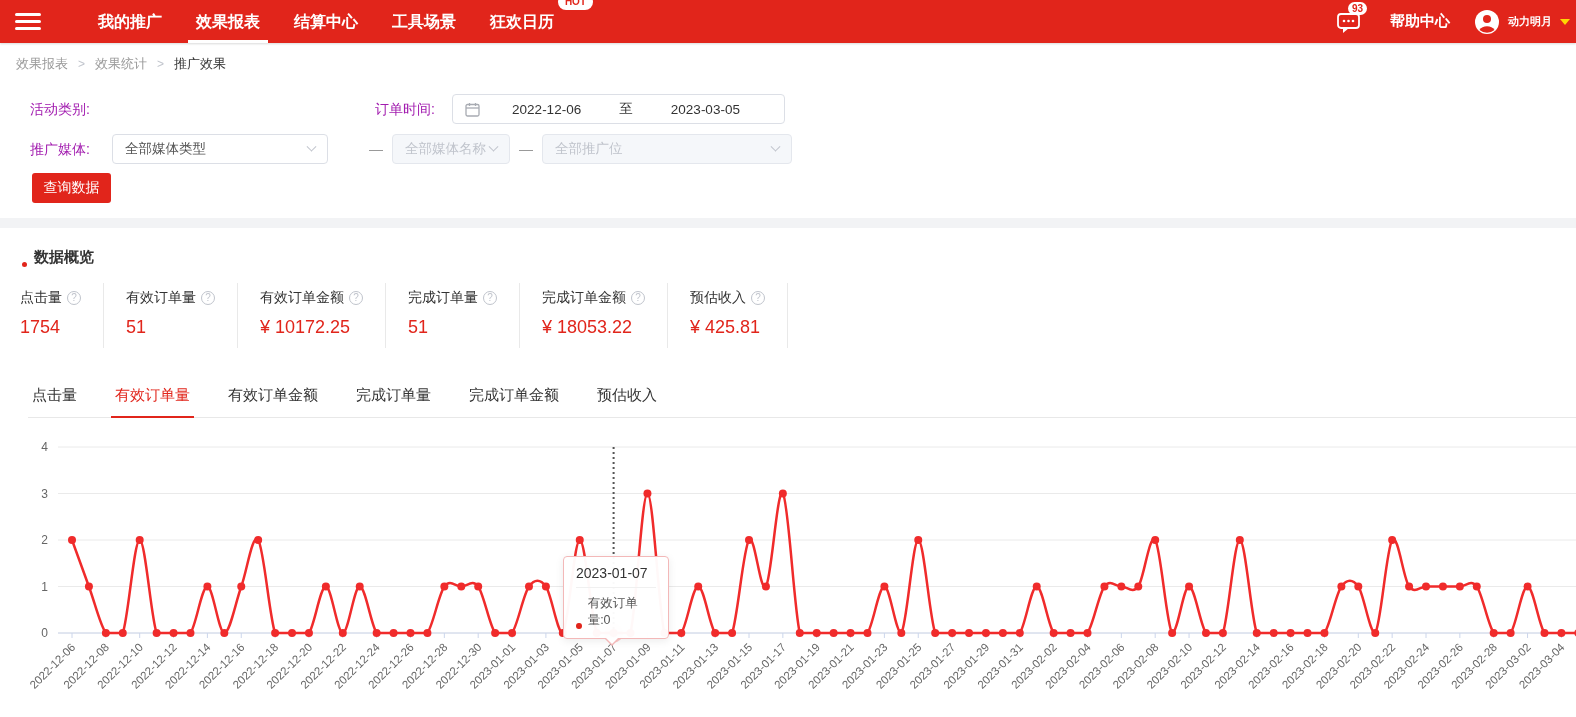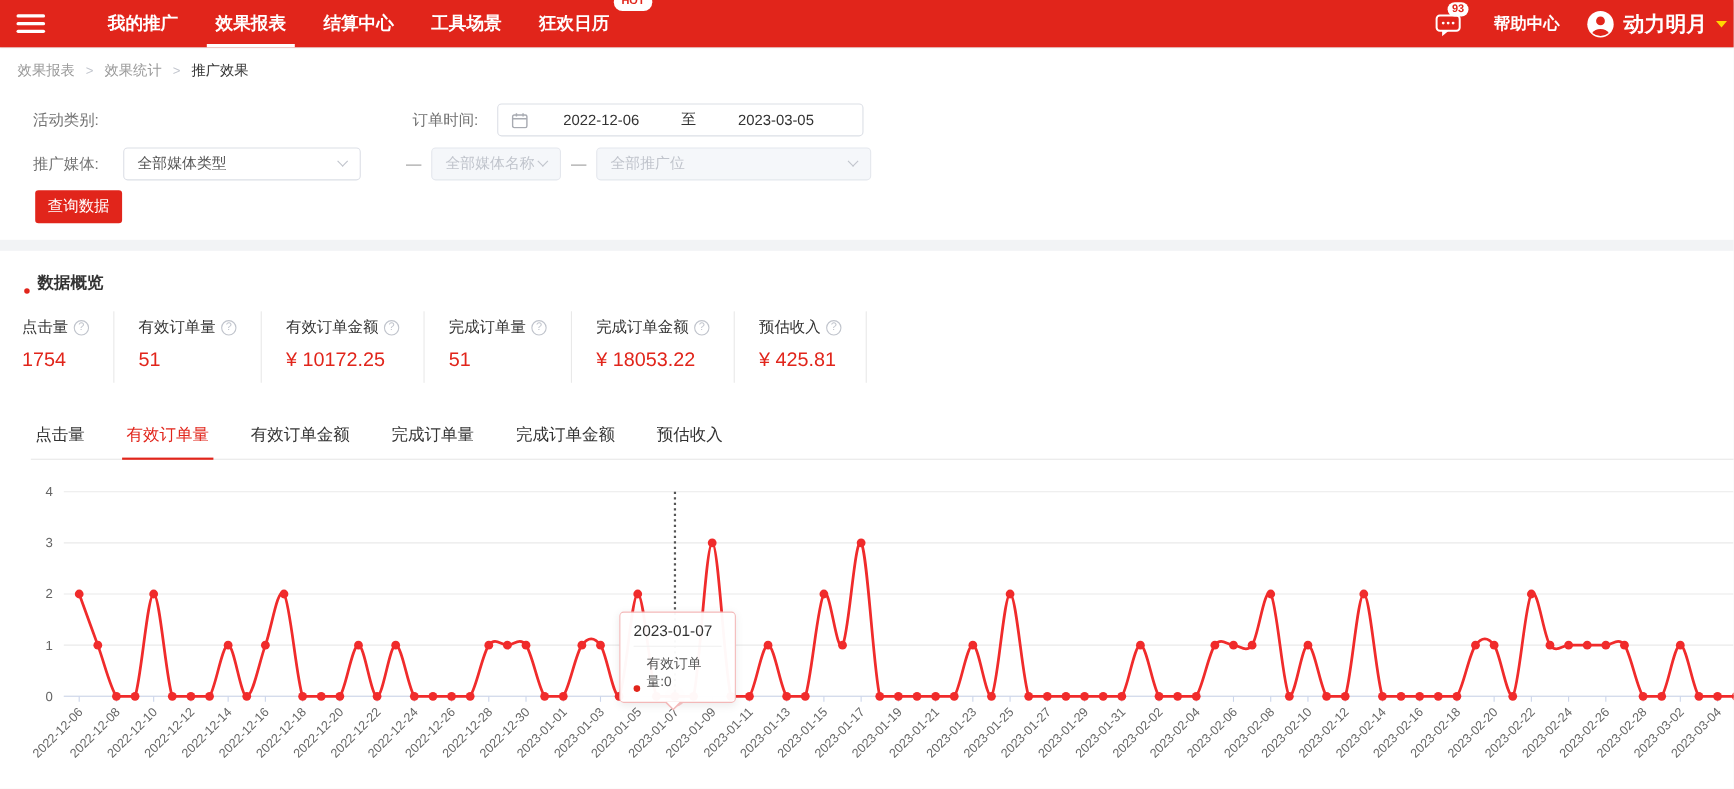--- a/index.html
+++ b/index.html
@@ -19,33 +19,33 @@
   .nav-item.active::after { content:""; position:absolute; left:9px; right:9px; bottom:0;
     height:3px; background:#fff; }
   .hot-badge { position:absolute; top:-6px; right:-22px; background:#fff; color:#e1251b;
     font-size:10px; font-weight:bold; line-height:14px; padding:1px 7px; border-radius:9px; }
   .nav-right { margin-left:auto; display:flex; align-items:center; height:43px; padding-right:6px; }
   .msg-wrap { position:relative; width:26px; height:26px; margin-right:28px; cursor:pointer; }
   .msg-badge { position:absolute; top:-7px; left:12px; background:#fff; color:#e1251b;
     font-size:10px; font-weight:bold; line-height:13px; padding:0 4px; border-radius:7px; }
   .help-link { font-size:15px; font-weight:bold; margin-right:24px; cursor:pointer; }
   .user-wrap { display:flex; align-items:center; cursor:pointer; }
-  .user-name { font-size:19px; font-weight:bold; margin-left:8px; }
+  .user-name { font-size:11px; font-weight:bold; margin-left:8px; }
   .caret-down { width:0; height:0; border-left:5px solid transparent; border-right:5px solid transparent;
     border-top:6px solid #ffd702; margin-left:8px; }
 
   
   .top-white { position:absolute; top:43px; left:0; width:1576px; height:175px; background:#fff; }
   .breadcrumb { position:absolute; top:12px; left:16px; font-size:13px; color:#999;
     display:flex; align-items:center; }
   .breadcrumb .sep { margin:0 10px; color:#c0c4cc; font-size:12px; }
   .breadcrumb .current { color:#333; }
   .bc-link { cursor:pointer; }
 
-  .flt-label { position:absolute; font-size:14px; color:#737373; line-height:30px; }
+  .flt-label { position:absolute; font-size:14px; color:#a21caf; line-height:30px; }
   .select-box { position:absolute; height:30px; background:#fff; border:1px solid #dcdfe6;
     border-radius:4px; display:flex; align-items:center; padding:0 12px; font-size:13.5px;
     color:#555; cursor:pointer; }
   .select-box .chev { margin-left:auto; width:7px; height:7px; border-right:1.5px solid #c0c4cc;
     border-bottom:1.5px solid #c0c4cc; transform:rotate(45deg) translate(-2px,-2px); }
   .select-box.disabled { background:#f5f7fa; border-color:#e4e7ed; color:#c0c4cc; cursor:not-allowed; }
   .dash-sep { position:absolute; font-size:14px; color:#999; line-height:30px; }
   .date-box { position:absolute; height:30px; border:1px solid #dcdfe6; border-radius:4px;
     display:flex; align-items:center; padding:0 12px; font-size:13.5px; color:#333;
     background:#fff; cursor:pointer; }

